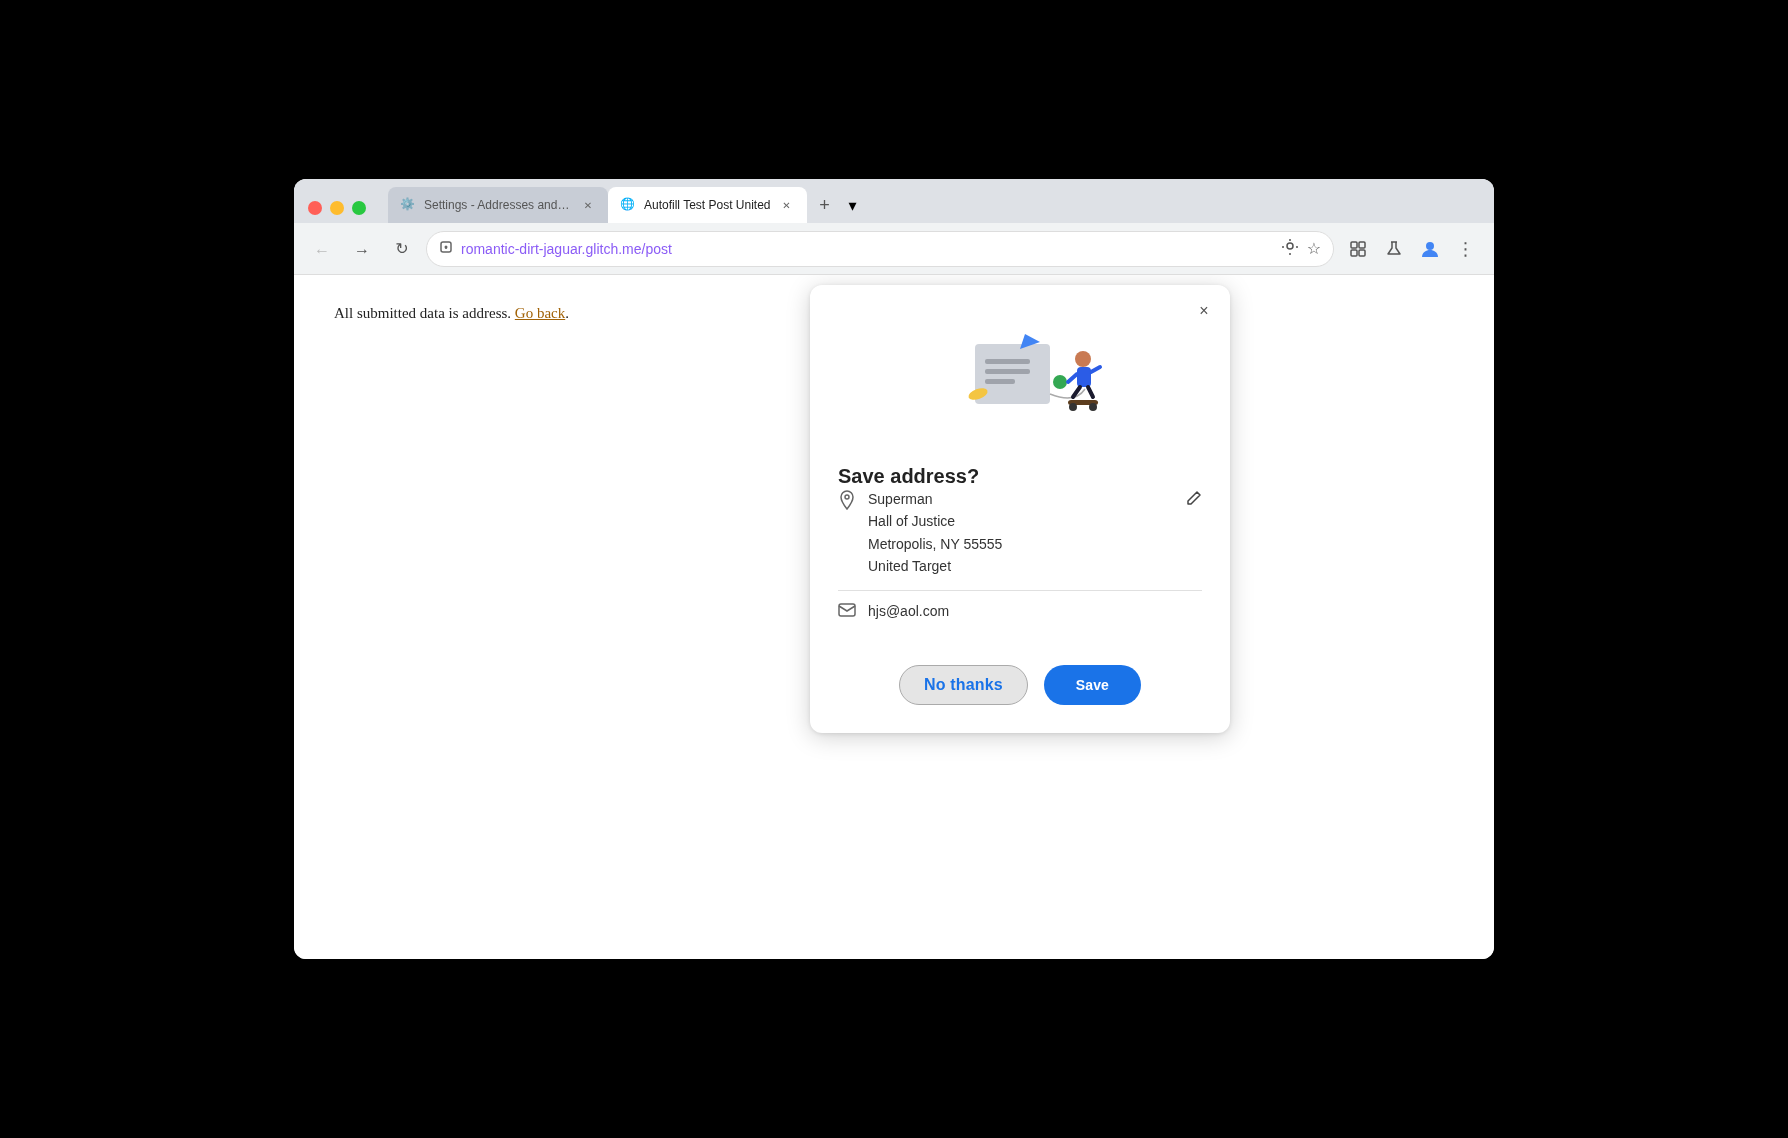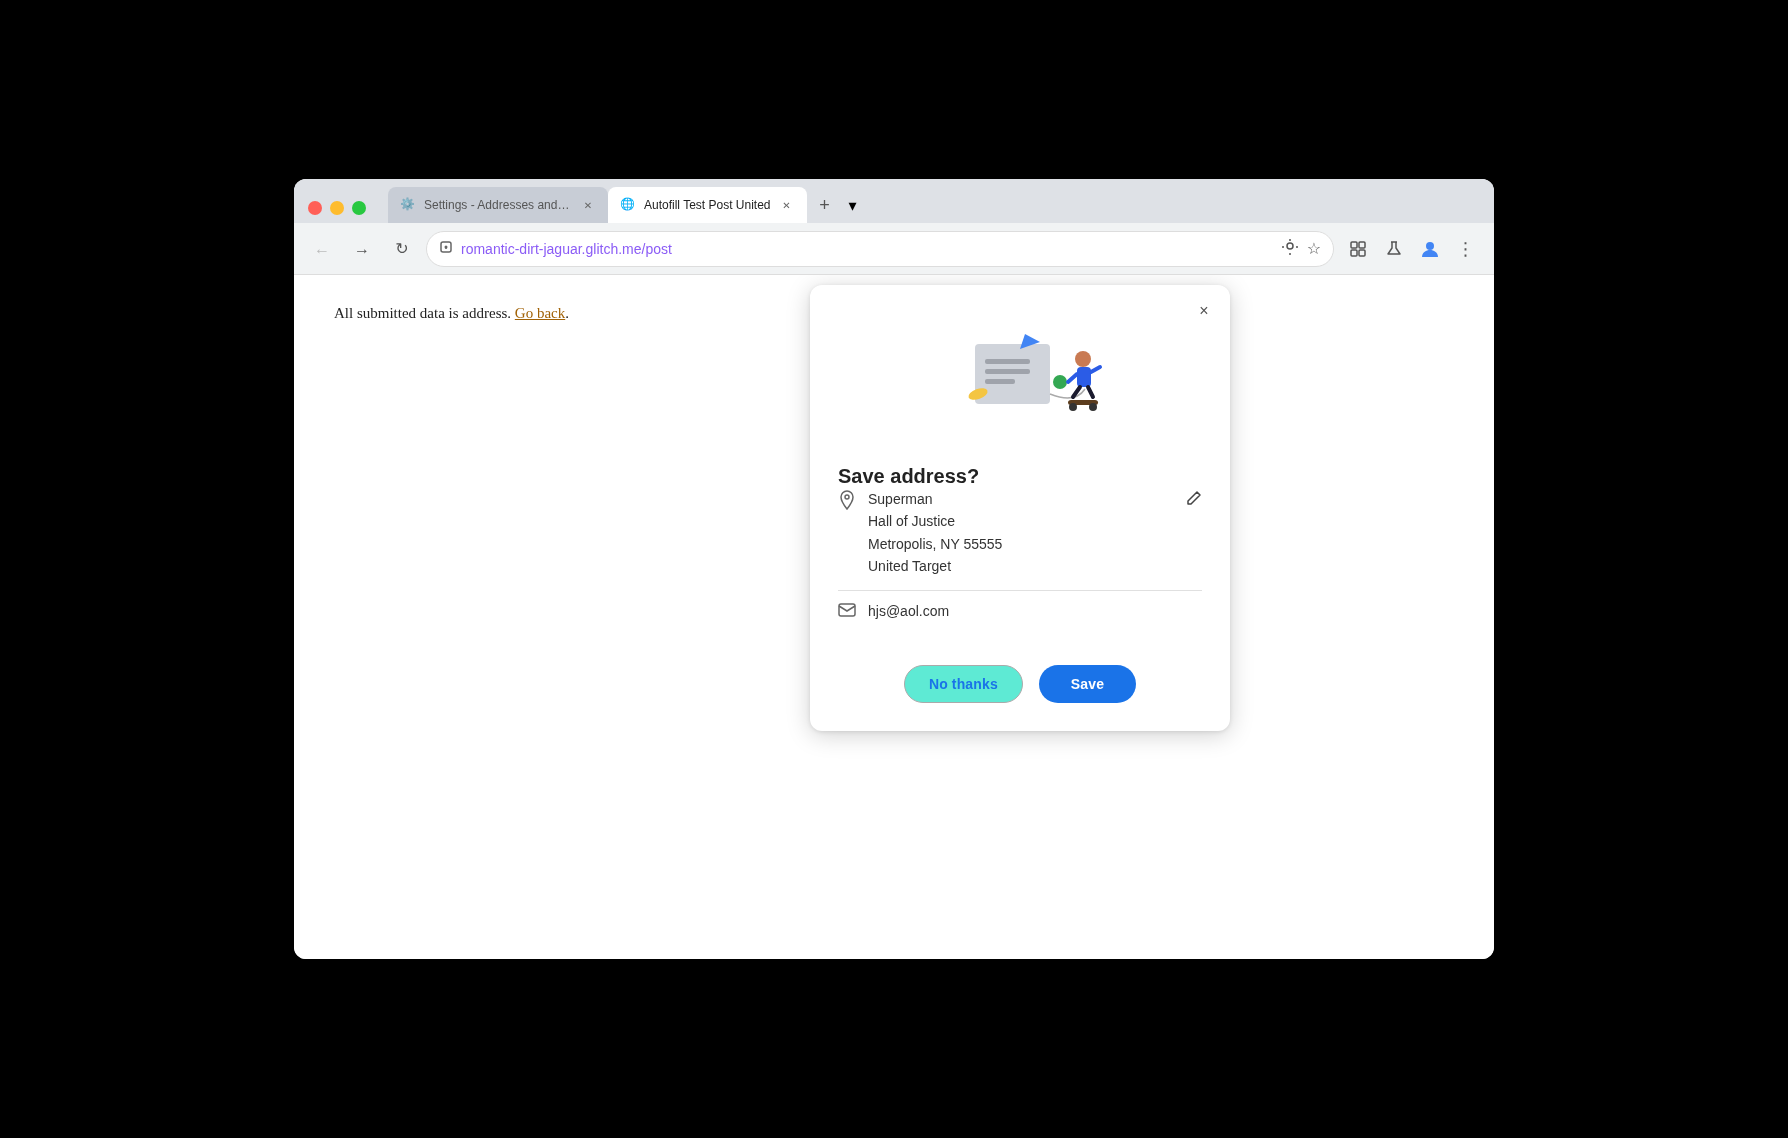--- a/index.html
+++ b/index.html
@@ -335,23 +335,23 @@
       display: flex;
       justify-content: center;
       gap: 16px;
       padding: 20px 28px 28px 28px;
     }
 
     .btn-no-thanks {
       padding: 10px 24px;
       border-radius: 24px;
       border: 1.5px solid #aaa;
-      background: #5eead4;
+      background: #e5e5e5;
       color: #1a73e8;
-      font-size: 14px;
+      font-size: 16px;
       font-weight: 600;
       cursor: pointer;
       letter-spacing: 0.01em;
       text-align: right;
     }
 
     .btn-save {
       padding: 10px 32px;
       border-radius: 24px;
       border: none;

